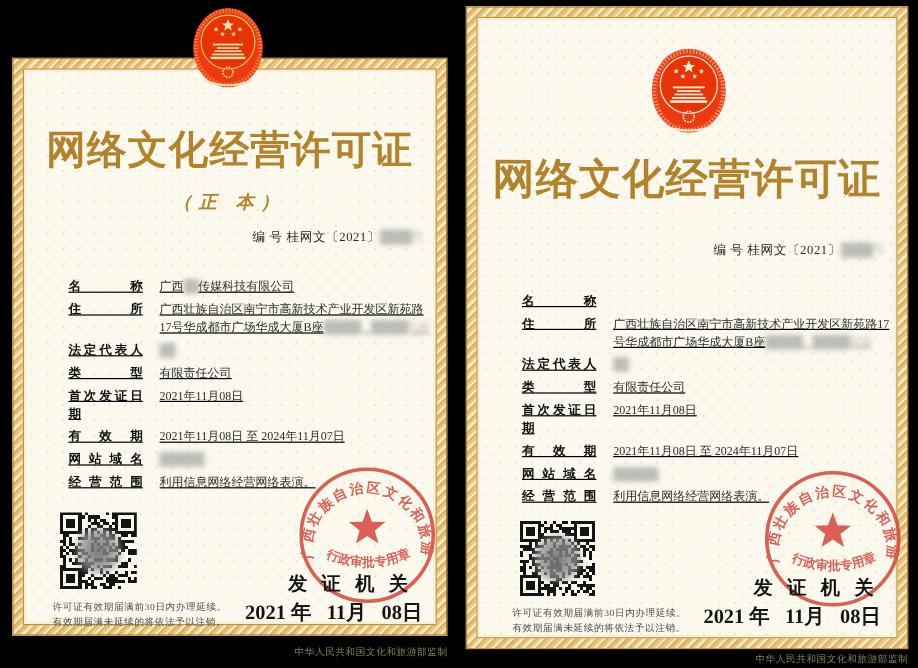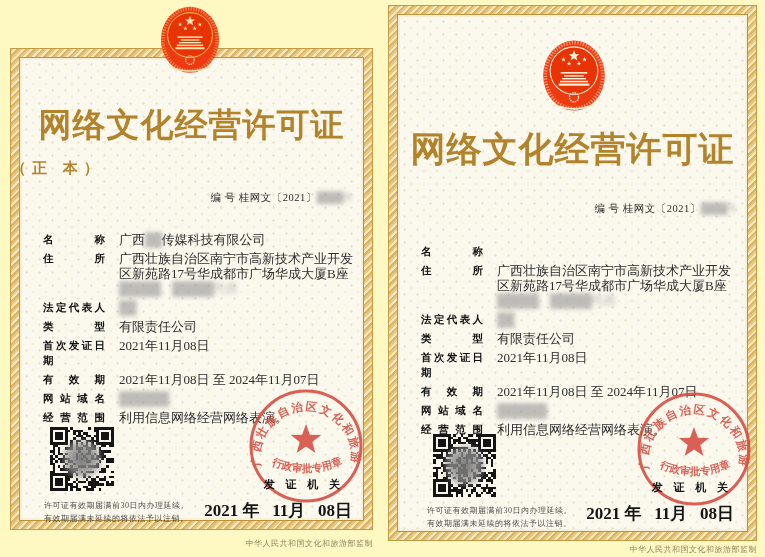--- a/index.html
+++ b/index.html
@@ -1,57 +1,57 @@
 <!DOCTYPE html>
 <html><head>
 <meta charset="utf-8">
 <style>
   html,body{margin:0;padding:0;background:#ffffff;}
-  .stage{position:relative;width:765px;height:557px;background:#fef9c3;overflow:hidden;
+  .stage{position:relative;width:765px;height:557px;background:#000000;overflow:hidden;
          font-family:"Liberation Serif","DejaVu Serif",serif;}
 
   
   .cert{position:absolute;box-sizing:border-box;border:1px solid #c49a45;padding:8px;
         background:
           repeating-linear-gradient(135deg,#e9c77e 0 2px,#f7e8bd 2px 4px,#dcb468 4px 6px);}
   .paper{box-sizing:border-box;width:100%;height:100%;
          border:1px solid #bf923a;box-shadow:inset 0 0 0 2px #f7efd8;
          background-color:#fbf8ee;
          background-image:
            radial-gradient(rgba(209,186,136,.33) 1px,transparent 1.3px),
            radial-gradient(rgba(209,186,136,.22) 1px,transparent 1.3px);
          background-size:13px 13px,13px 13px;
          background-position:0 0,6.5px 6.5px;}
 
   .emblem{position:absolute;z-index:3;}
 
   .cert-title{position:absolute;left:0;right:0;text-align:center;
               font-weight:bold;color:#b2832a;letter-spacing:1px;}
-  .copy-type{position:absolute;left:0;right:0;
-             color:#b2832a;font-weight:bold;letter-spacing:6px;font-size:15px;}
+  .copy-type{position:absolute;left:0;right:0;text-align:center;
+             color:#b2832a;font-weight:bold;letter-spacing:6px;font-size:15px;font-style:italic;}
   .serial{position:absolute;right:20px;font-size:10.5px;color:#2b2b2b;letter-spacing:.5px;margin-left:37px;}
 
-  .fields{position:absolute;left:32px;right:14px;}
+  .fields{position:absolute;left:46px;right:14px;text-decoration:underline;}
   .frow{display:flex;margin-bottom:4px;line-height:15px;}
   .flabel{flex:none;width:62px;font-weight:bold;font-size:10.5px;color:#111;
           text-align:justify;text-align-last:justify;}
-  .fval{margin-left:14px;font-size:13px;color:#2d2d2d;max-width:236px;}
+  .fval{margin-left:14px;font-size:10px;color:#2d2d2d;max-width:236px;}
 
   .redacted{color:#8c8c8c;filter:blur(2px);opacity:.55;letter-spacing:-1px;}
 
   .qr{position:absolute;}
   .qr svg{display:block;width:100%;height:100%;}
   .qr-smudge{position:absolute;left:18%;top:18%;width:64%;height:64%;
              background:radial-gradient(circle,rgba(110,110,110,.95) 0%,rgba(150,150,150,.75) 55%,rgba(170,170,170,0) 78%);
              filter:blur(2px);}
 
   .qr-note{position:absolute;font-size:8px;color:#4c4c4c;line-height:13px;letter-spacing:.5px;}
 
   .seal{position:absolute;width:120px;height:120px;opacity:.86;}
-  .issuer{position:absolute;font-size:11px;font-weight:bold;color:#141414;letter-spacing:4px;white-space:pre;}
+  .issuer{position:absolute;font-size:16px;font-weight:bold;color:#141414;letter-spacing:4px;white-space:pre;}
   .issue-date{position:absolute;font-size:17px;font-weight:bold;color:#141414;white-space:pre;}
 
   .supervision{position:absolute;font-size:8px;color:#8f8060;letter-spacing:.5px;}
 </style>
 </head>
 <body>
 
 <svg width="0" height="0" style="position:absolute" aria-hidden="true">
   <defs>
     <path id="st" d="M0,-10 L2.9,-3.1 L9.5,-3.1 L4.2,1.2 L5.9,8.1 L0,4 L-5.9,8.1 L-4.2,1.2 L-9.5,-3.1 L-2.9,-3.1 Z"></path>

